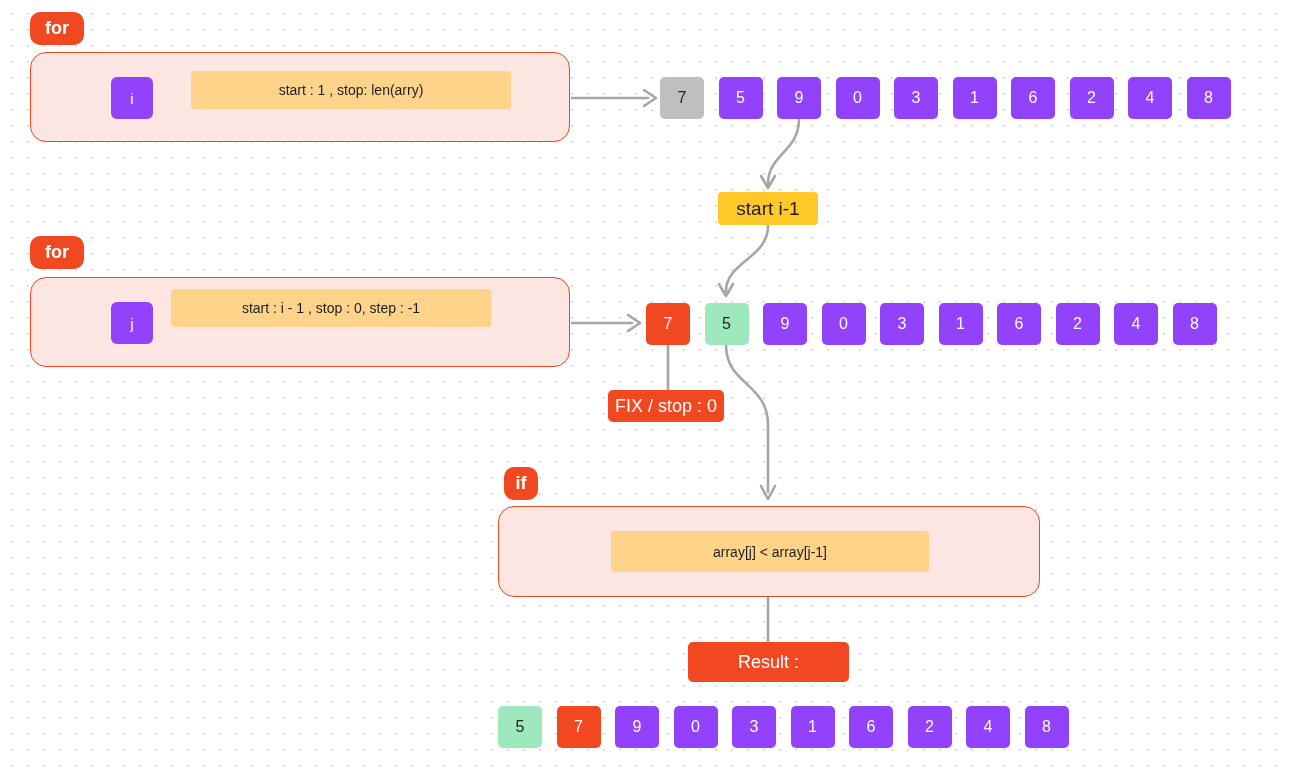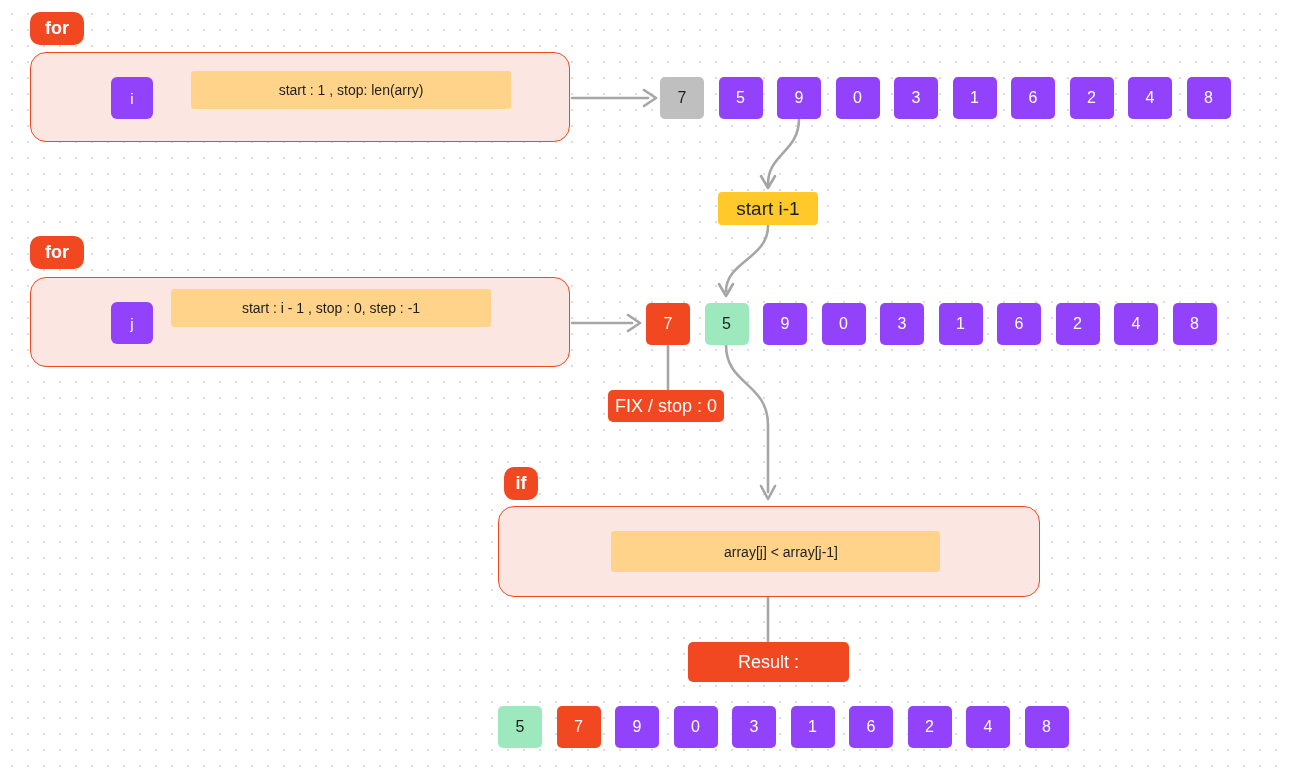--- a/index.html
+++ b/index.html
@@ -111,21 +111,21 @@
       <div class="cell purple">2</div>
       <div class="cell purple">4</div>
       <div class="cell purple">8</div>
     </div>
 
   <div class="abs tag-red flexc" style="left:608px; top:390px; width:116px; height:32px;">FIX / stop : 0</div>
 
   <div class="abs badge flexc" style="left:498px; top:467px; width:34px; height:33px;margin-left:6px;">if</div>
 
   <div class="abs loop-box" style="left:498px; top:506px; width:542px; height:91px;">
-    <div class="abs cond flexc" style="left:112px; top:24px; width:318px; height:41px;padding-left:11px;">array[j] &lt; array[j-1]</div>
+    <div class="abs cond flexc" style="left:112px; top:24px; width:318px; height:41px;">array[j] &lt; array[j-1]</div>
   </div>
 
   <div class="abs tag-red flexc" style="left:688px; top:642px; width:161px; height:40px;">Result :</div>
 
   <div class="abs array-row" style="left:498px; top:706px;">
       <div class="cell green">5</div>
       <div class="cell red">7</div>
       <div class="cell purple">9</div>
       <div class="cell purple">0</div>
       <div class="cell purple">3</div>

